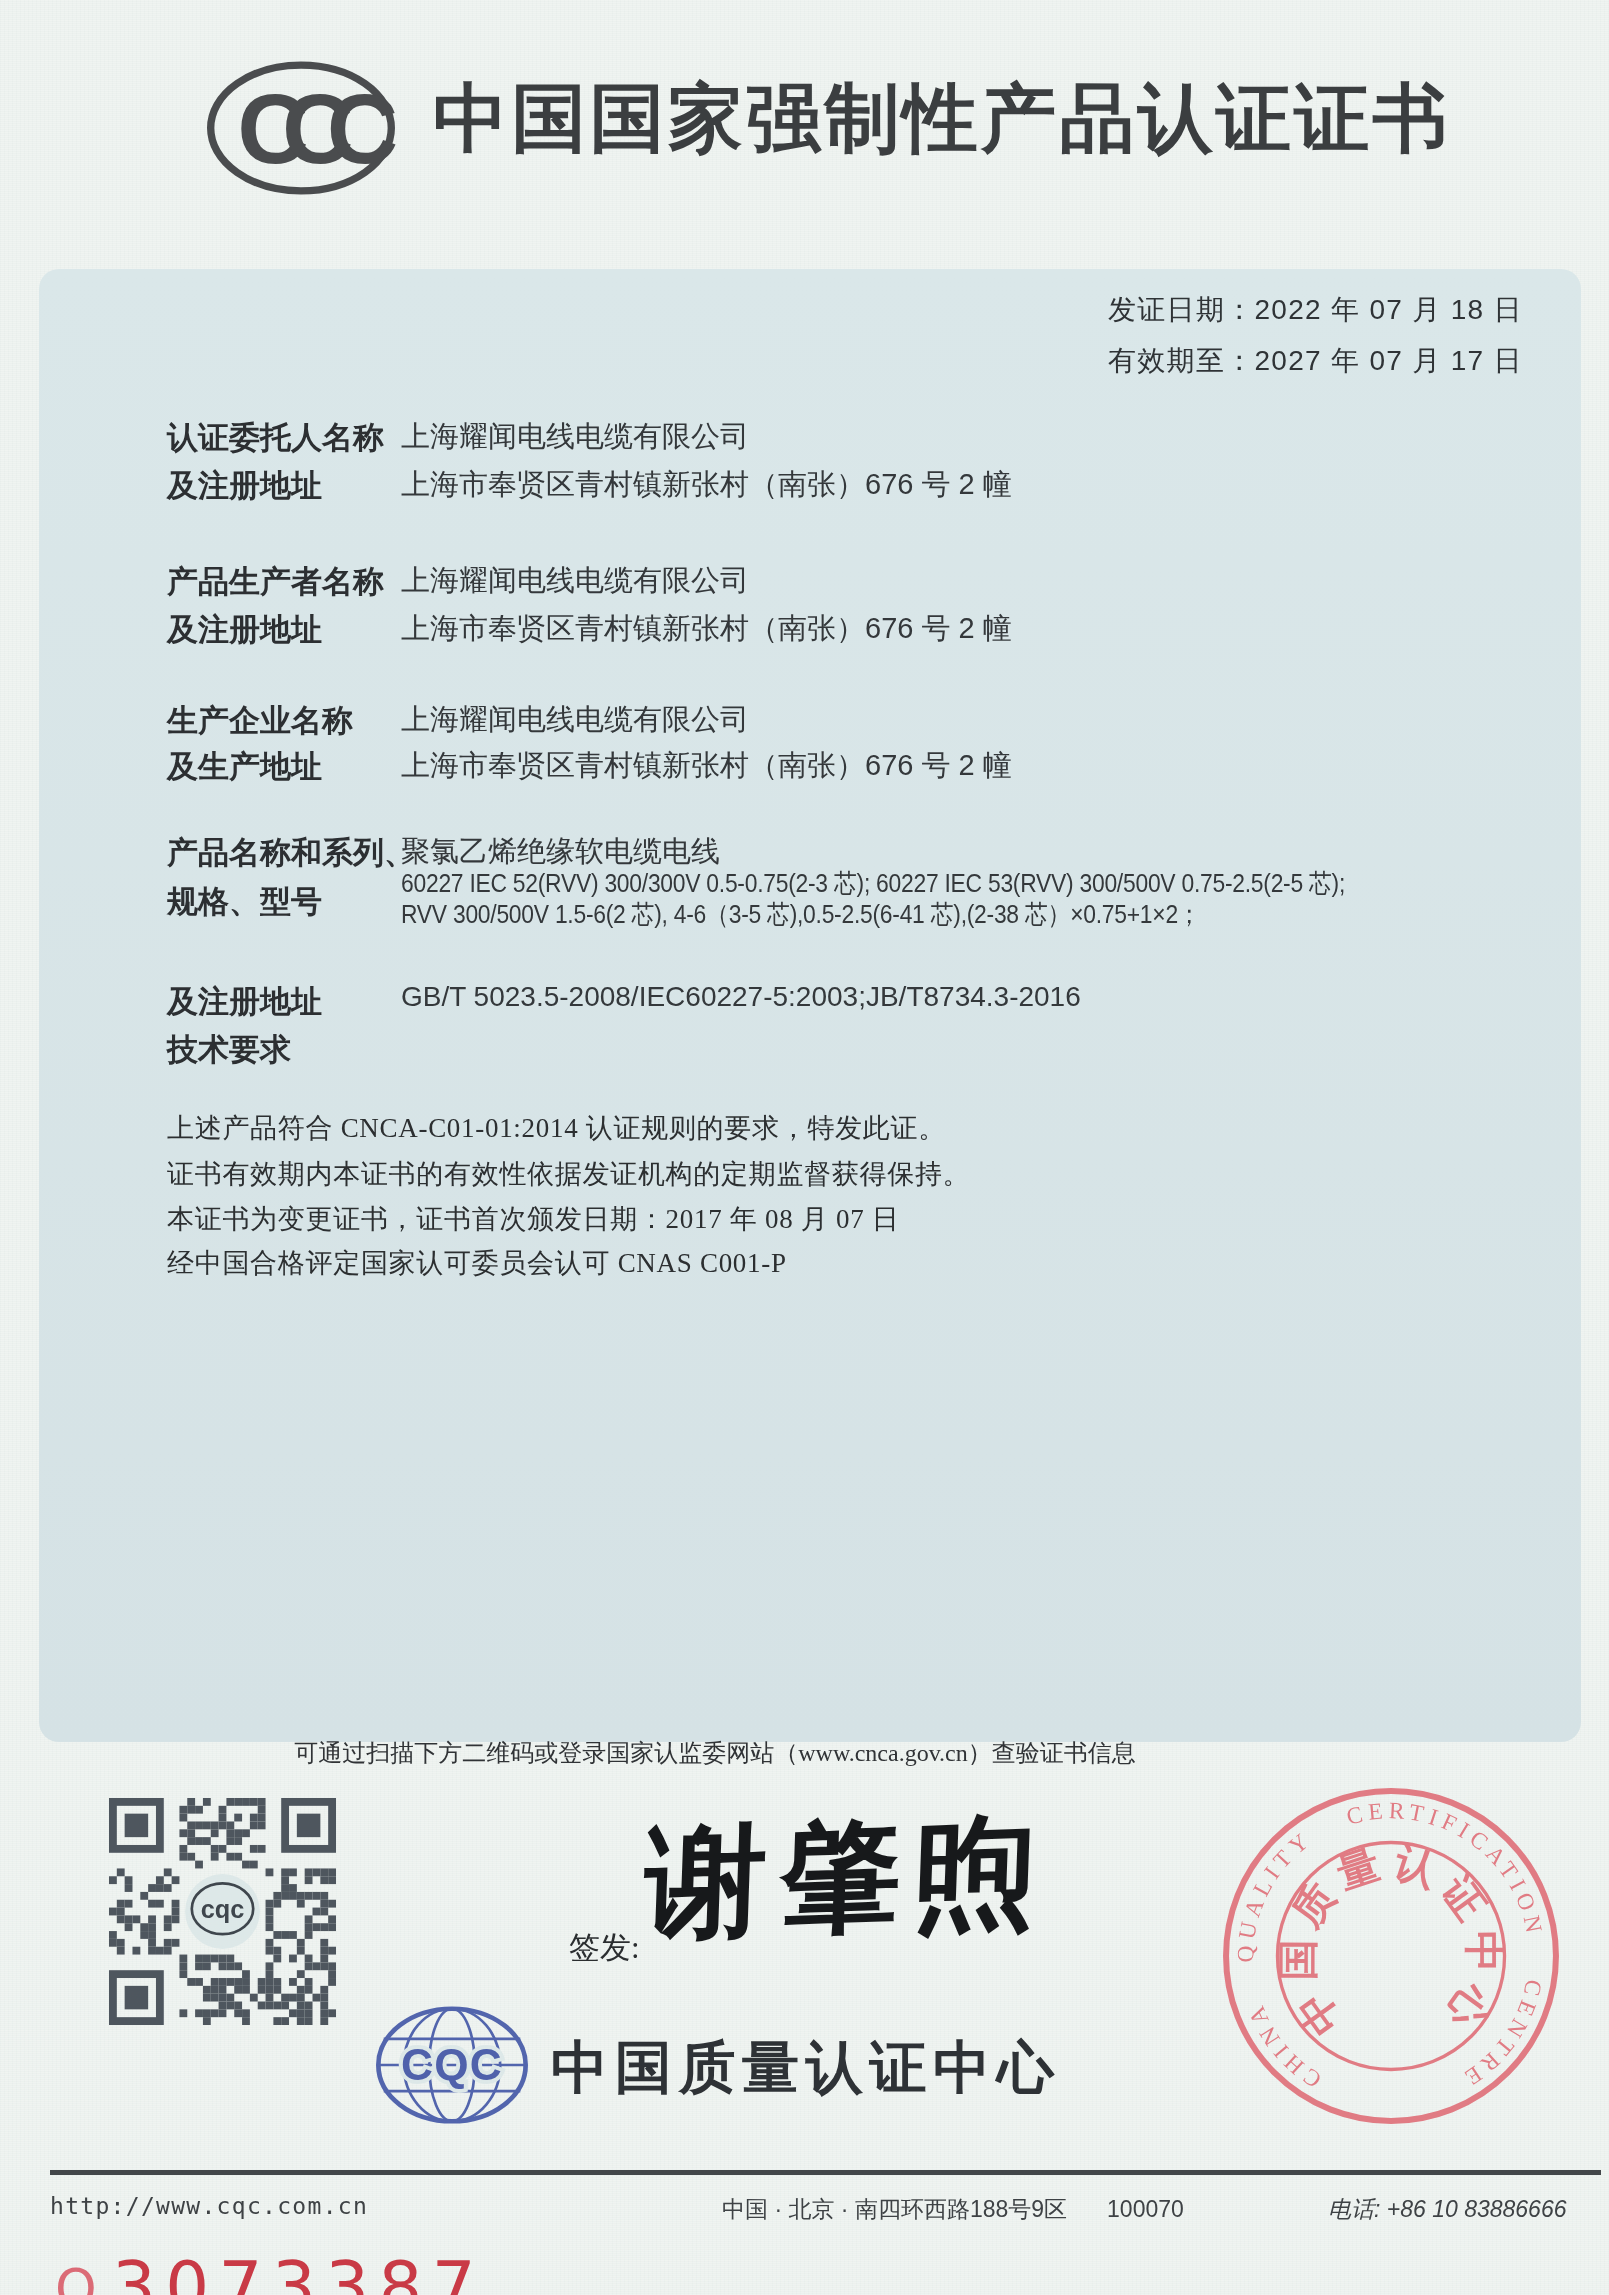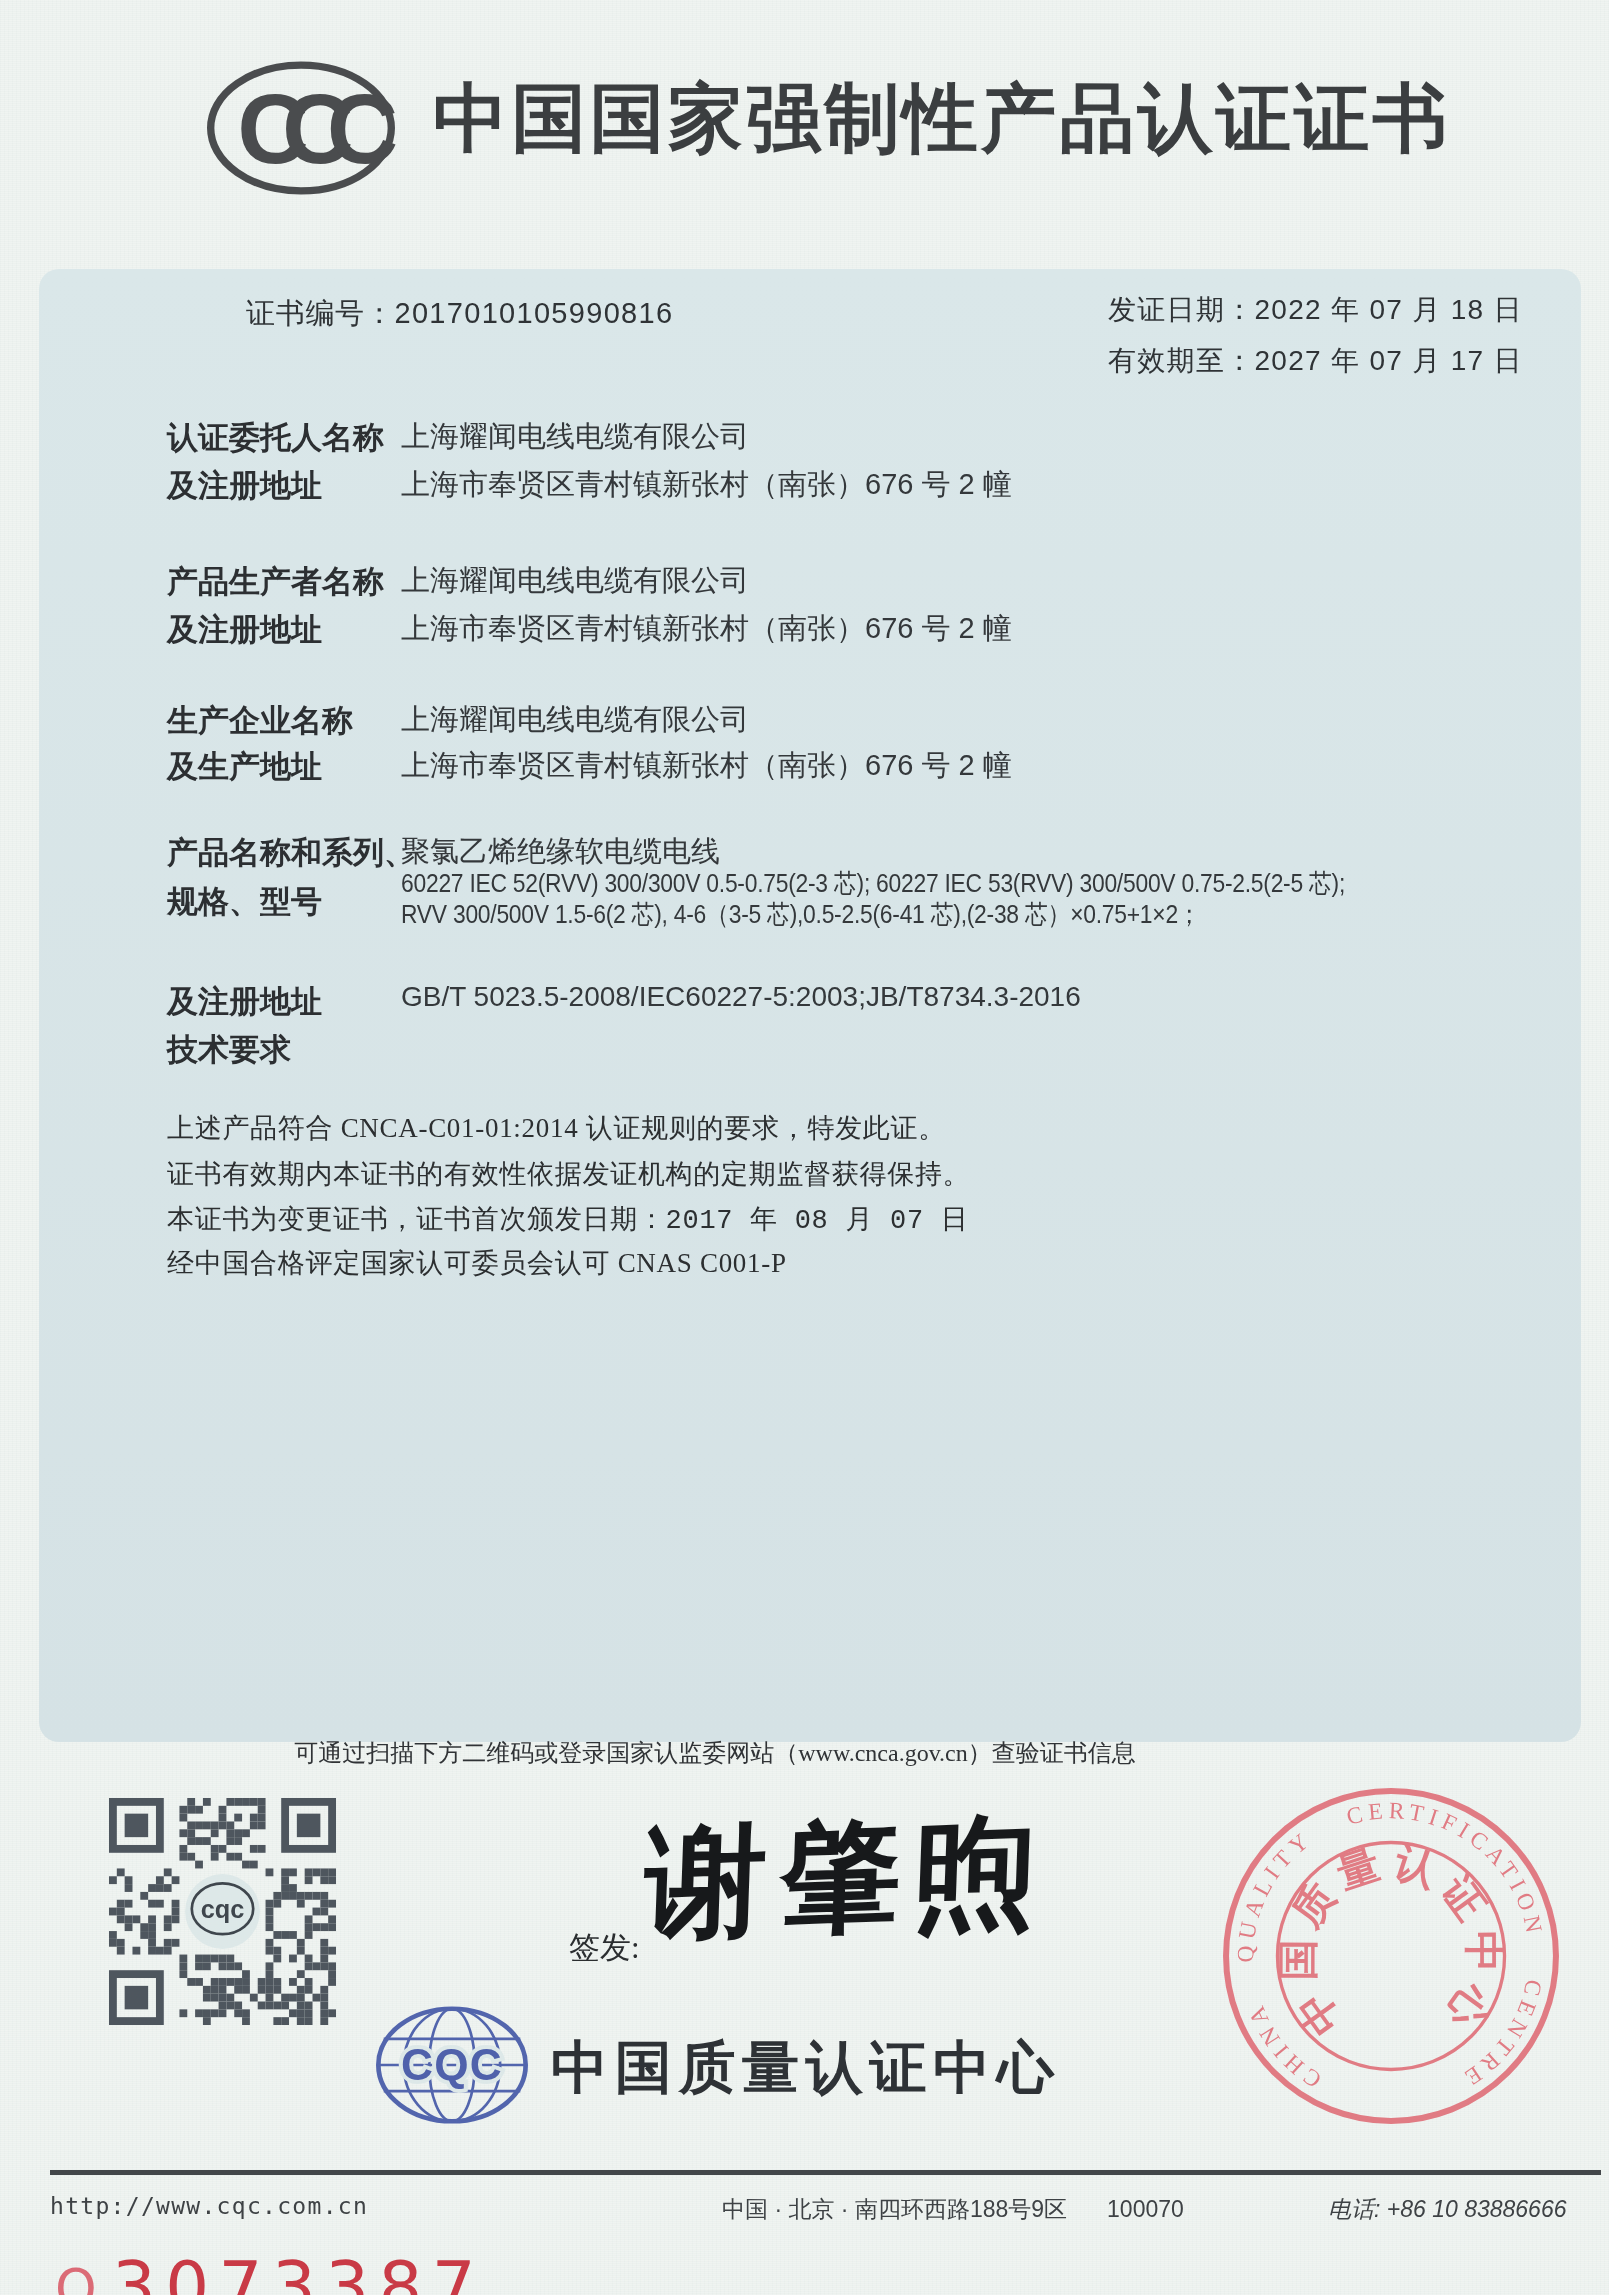--- a/index.html
+++ b/index.html
@@ -57,23 +57,20 @@
 
   <div class="panel"></div>
 
   <svg class="abs" style="left:204px;top:61px;" width="194" height="134" viewBox="0 0 290 200">
     <ellipse cx="145" cy="100" rx="135" ry="94" fill="none" stroke="#4a4c4e" stroke-width="11"></ellipse>
     <text x="150" y="152" text-anchor="middle" font-size="148" font-weight="bold" style="letter-spacing:-40px" font-family="Liberation Sans, sans-serif" fill="#4a4c4e">CCC</text>
   </svg>
 
   <div class="abs title">中国国家强制性产品认证证书</div>
 
-  <div class="abs cert-row">
-    <span>证书编号：</span><span class="num">2017010105990816</span>
-  </div>
 
   <div class="abs date-line" style="top:291px;">
     <span>发证日期：</span><span>2022 年 07 月 18 日</span>
   </div>
   <div class="abs date-line" style="top:342px;">
     <span>有效期至：</span><span>2027 年 07 月 17 日</span>
   </div>
 
   <div class="row" style="top:417px;">
     <span class="lbl">认证委托人名称</span>
@@ -107,21 +104,21 @@
   <span class="val abs" style="left:401px;top:832px;">聚氯乙烯绝缘软电缆电线</span>
   <span class="val spec abs" style="left:401px;top:866px;">60227 IEC 52(RVV) 300/300V 0.5-0.75(2-3 芯); 60227 IEC 53(RVV) 300/500V 0.75-2.5(2-5 芯);</span>
   <span class="val spec abs" style="left:401px;top:897px;">RVV 300/500V 1.5-6(2 芯), 4-6（3-5 芯),0.5-2.5(6-41 芯),(2-38 芯）×0.75+1×2；</span>
 
   <span class="lbl abs" style="left:167px;top:981px;">及注册地址</span>
   <span class="lbl abs" style="left:167px;top:1029px;">技术要求</span>
   <span class="val abs" style="left:401px;top:981px;font-size:28px;">GB/T 5023.5-2008/IEC60227-5:2003;JB/T8734.3-2016</span>
 
   <div class="stmt" style="top:1110px;">上述产品符合 CNCA-C01-01:2014 认证规则的要求，特发此证。</div>
   <div class="stmt" style="top:1156px;text-align:center;">证书有效期内本证书的有效性依据发证机构的定期监督获得保持。</div>
-  <div class="stmt" style="top:1201px;font-family:Liberation Mono, monospace;">本证书为变更证书，证书首次颁发日期：2017 年 08 月 07 日</div>
+  <div class="stmt" style="top:1201px;">本证书为变更证书，证书首次颁发日期：2017 年 08 月 07 日</div>
   <div class="stmt" style="top:1245px;">经中国合格评定国家认可委员会认可 CNAS C001-P</div>
 
   <div class="abs verify">可通过扫描下方二维码或登录国家认监委网站（www.cnca.gov.cn）查验证书信息</div>
 
   <svg id="qr-svg" class="abs" style="left:109px;top:1798px;" width="227" height="227" viewBox="0 0 340 340">
       <g fill="#4e565e">
         <rect x="117.24" y="0.00" width="11.72" height="11.72"></rect>
         <rect x="140.69" y="0.00" width="11.72" height="11.72"></rect>
         <rect x="175.86" y="0.00" width="11.72" height="11.72"></rect>
         <rect x="187.59" y="0.00" width="11.72" height="11.72"></rect>

